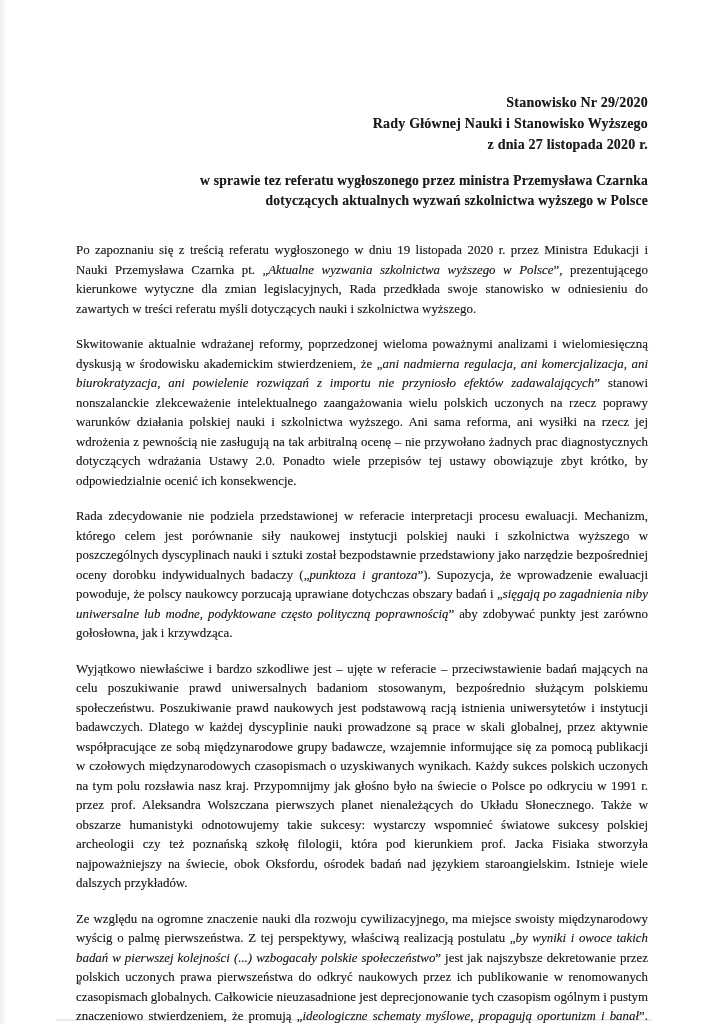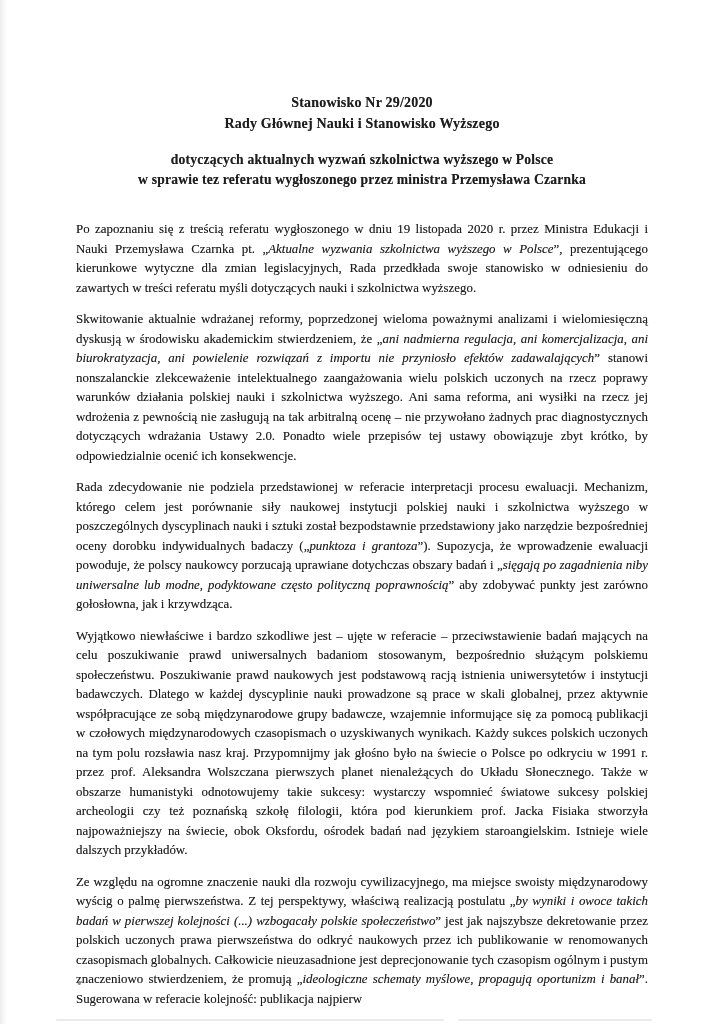--- a/index.html
+++ b/index.html
@@ -22,21 +22,21 @@
     width: 7px;
     background: linear-gradient(to right, rgba(0,0,0,0.07), rgba(0,0,0,0));
     pointer-events: none;
   }
   .page-content {
     position: absolute;
     left: 76px;
     top: 92px;
     width: 572px;
   }
-  .doc-header { text-align: center; }
+  .doc-header { text-align: right; }
   .title-line {
     font-weight: bold;
     font-size: 14px;
     line-height: 21px;
     letter-spacing: 0.2px;
     text-shadow: 0 0 0.5px rgba(40,40,40,0.55);
   }
   .subject-block { margin-top: 16px; }
   .subject-line {
     font-weight: bold;
@@ -46,21 +46,21 @@
     text-shadow: 0 0 0.5px rgba(40,40,40,0.55);
   }
   .doc-body {
     margin-top: 31px;
     font-size: 12.9px;
     line-height: 19.5px;
     text-align: justify;
     text-shadow: 0 0 0.45px rgba(45,45,45,0.5);
   }
   .doc-body p.para {
-    margin: 8px 0 12px 0;
+    margin: 16px 0 12px 0;
   }
   .it { font-style: italic; }
   
   .scan-speck {
     position: absolute;
     left: 78px;
     top: 981px;
     width: 3px;
     height: 4px;
     background: #8d8d8d;
@@ -80,24 +80,25 @@
 </head>
 <body>
 
 <div class="scan-edge-left"></div>
 
 <div class="page-content">
 
   <header class="doc-header">
     <div class="title-line">Stanowisko Nr 29/2020</div>
     <div class="title-line">Rady Głównej Nauki i Stanowisko Wyższego</div>
+    <div class="title-line">z dnia 27 listopada 2020 r.</div>
 
     <div class="subject-block">
+      <div class="subject-line">w sprawie tez referatu wygłoszonego przez ministra Przemysława Czarnka</div>
       <div class="subject-line">dotyczących aktualnych wyzwań szkolnictwa wyższego w Polsce</div>
-      <div class="subject-line">w sprawie tez referatu wygłoszonego przez ministra Przemysława Czarnka</div>
     </div>
   </header>
 
   <main class="doc-body">
       <p class="para"><span>Po zapoznaniu się z treścią referatu wygłoszonego w dniu 19 listopada 2020 r. przez Ministra Edukacji i Nauki Przemysława Czarnka pt. „</span><span class="it">Aktualne wyzwania szkolnictwa wyższego w Polsce</span><span>”, prezentującego kierunkowe wytyczne dla zmian legislacyjnych, Rada przedkłada swoje stanowisko w odniesieniu do zawartych w treści referatu myśli dotyczących nauki i szkolnictwa wyższego.</span></p>
       <p class="para"><span>Skwitowanie aktualnie wdrażanej reformy, poprzedzonej wieloma poważnymi analizami i wielomiesięczną dyskusją w środowisku akademickim stwierdzeniem, że „</span><span class="it">ani nadmierna regulacja, ani komercjalizacja, ani biurokratyzacja, ani powielenie rozwiązań z importu nie przyniosło efektów zadawalających</span><span>” stanowi nonszalanckie zlekceważenie intelektualnego zaangażowania wielu polskich uczonych na rzecz poprawy warunków działania polskiej nauki i szkolnictwa wyższego. Ani sama reforma, ani wysiłki na rzecz jej wdrożenia z pewnością nie zasługują na tak arbitralną ocenę – nie  przywołano żadnych prac diagnostycznych dotyczących wdrażania Ustawy 2.0. Ponadto wiele przepisów tej ustawy obowiązuje zbyt krótko, by odpowiedzialnie ocenić ich konsekwencje.</span></p>
       <p class="para"><span>Rada zdecydowanie nie podziela przedstawionej w referacie interpretacji procesu ewaluacji. Mechanizm, którego celem jest porównanie siły naukowej instytucji polskiej nauki i szkolnictwa wyższego w poszczególnych dyscyplinach nauki i sztuki został bezpodstawnie przedstawiony jako narzędzie bezpośredniej oceny dorobku indywidualnych badaczy („</span><span class="it">punktoza i grantoza</span><span>”). Supozycja, że wprowadzenie ewaluacji powoduje, że polscy naukowcy porzucają uprawiane dotychczas obszary badań i „</span><span class="it">sięgają po zagadnienia niby uniwersalne lub modne, podyktowane często polityczną poprawnością</span><span>” aby zdobywać punkty jest zarówno gołosłowna, jak i  krzywdząca.</span></p>
       <p class="para"><span>Wyjątkowo niewłaściwe i bardzo szkodliwe jest – ujęte w referacie – przeciwstawienie badań mających na celu poszukiwanie prawd uniwersalnych badaniom stosowanym, bezpośrednio służącym polskiemu społeczeństwu. Poszukiwanie prawd naukowych jest podstawową racją istnienia uniwersytetów i instytucji badawczych. Dlatego w każdej dyscyplinie nauki prowadzone są prace w skali globalnej, przez aktywnie współpracujące ze sobą międzynarodowe grupy badawcze, wzajemnie informujące się za pomocą publikacji w czołowych międzynarodowych czasopismach o uzyskiwanych wynikach. Każdy sukces polskich uczonych na tym polu rozsławia nasz kraj. Przypomnijmy jak głośno było na świecie o Polsce po odkryciu w 1991 r. przez prof. Aleksandra Wolszczana pierwszych planet nienależących do Układu Słonecznego. Także w obszarze humanistyki odnotowujemy takie sukcesy: wystarczy wspomnieć światowe sukcesy polskiej archeologii czy też poznańską szkołę filologii, która pod kierunkiem prof. Jacka Fisiaka stworzyła najpoważniejszy na świecie, obok Oksfordu, ośrodek badań nad językiem staroangielskim. Istnieje wiele dalszych przykładów.</span></p>
       <p class="para"><span>Ze względu na ogromne znaczenie nauki dla rozwoju cywilizacyjnego, ma miejsce swoisty międzynarodowy wyścig o palmę pierwszeństwa. Z tej perspektywy, właściwą realizacją postulatu „</span><span class="it">by wyniki i owoce takich badań w pierwszej kolejności (...) wzbogacały polskie społeczeństwo</span><span>” jest jak najszybsze dekretowanie przez polskich uczonych prawa pierwszeństwa do odkryć naukowych przez ich publikowanie w renomowanych czasopismach globalnych. Całkowicie nieuzasadnione jest deprecjonowanie tych czasopism ogólnym i pustym znaczeniowo stwierdzeniem, że promują „</span><span class="it">ideologiczne schematy myślowe, propagują oportunizm i banał</span><span>”. Sugerowana w referacie kolejność: publikacja najpierw</span></p>
     </main>

